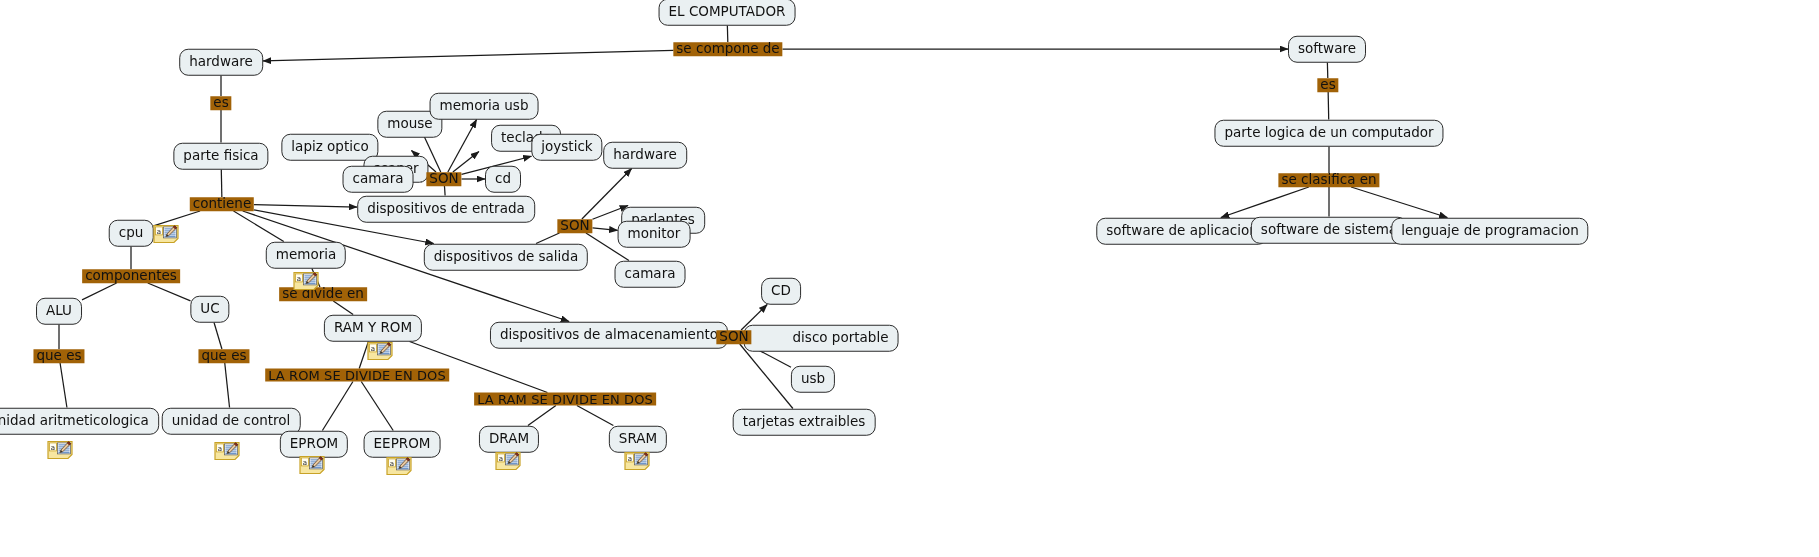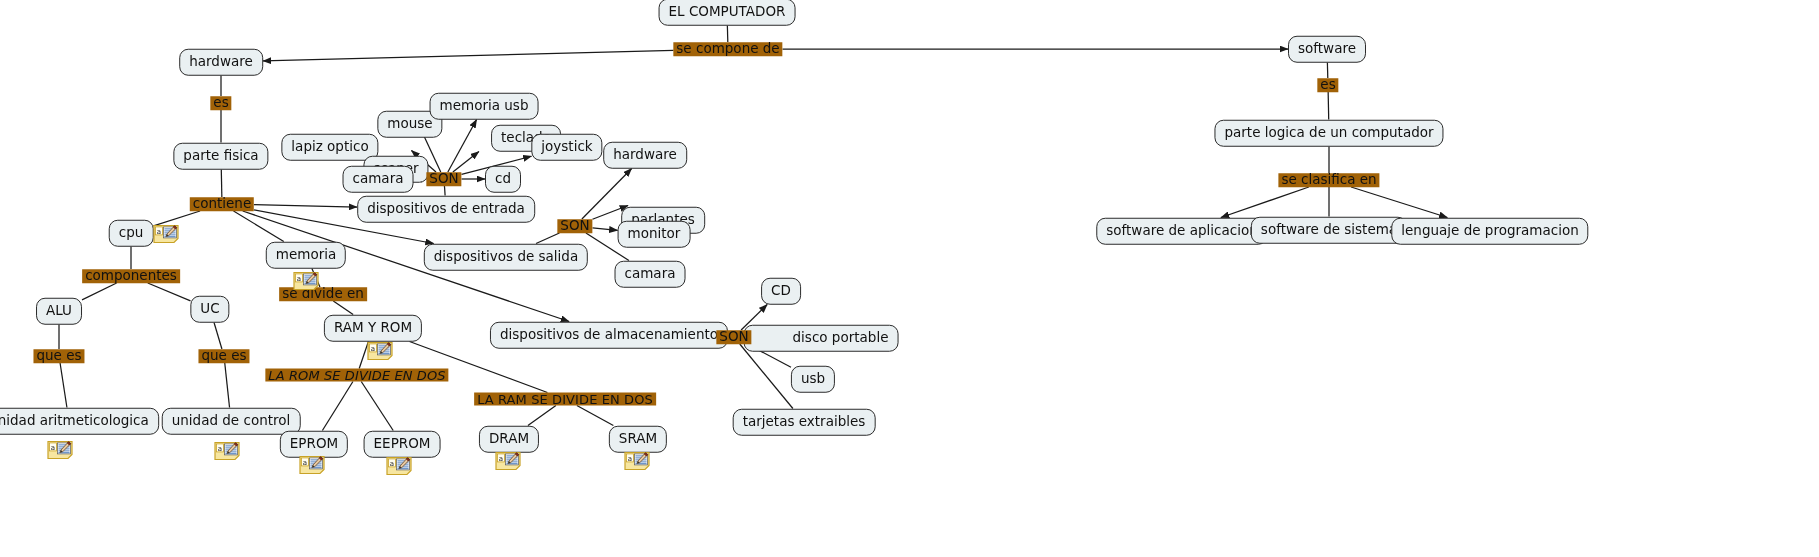--- a/index.html
+++ b/index.html
@@ -143,21 +143,21 @@
       <div class="node" style="left: 1329px; top: 230px;">software de sistema</div>
       <div class="node" style="left: 1490px; top: 231px;">lenguaje de programacion</div>
       <div class="link-label" style="left: 728px; top: 49px;">se compone de</div>
       <div class="link-label" style="left: 221px; top: 103px;">es</div>
       <div class="link-label" style="left: 1328px; top: 85px;">es</div>
       <div class="link-label" style="left: 222px; top: 204px;">contiene</div>
       <div class="link-label" style="left: 131px; top: 276px;">componentes</div>
       <div class="link-label" style="left: 59px; top: 356px;">que es</div>
       <div class="link-label" style="left: 224px; top: 356px;">que es</div>
       <div class="link-label" style="left: 323px; top: 294px;">se divide en</div>
-      <div class="link-label caps" style="left: 357px; top: 375px; font-style: italic;">LA ROM SE DIVIDE EN DOS</div>
+      <div class="link-label caps" style="left: 357px; top: 375px;">LA ROM SE DIVIDE EN DOS</div>
       <div class="link-label caps" style="left: 565px; top: 399px;">LA RAM SE DIVIDE EN DOS</div>
       <div class="link-label" style="left: 444px; top: 179px;">SON</div>
       <div class="link-label" style="left: 575px; top: 226px;">SON</div>
       <div class="link-label" style="left: 734px; top: 337px;">SON</div>
       <div class="link-label" style="left: 1329px; top: 180px;">se clasifica en</div>
       <div class="note-icon" style="left: 166px; top: 234px;">
 <svg viewBox="0 0 26 19" width="26" height="19" xmlns="http://www.w3.org/2000/svg">
   <path d="M1 1 H25 V14 L21 18 H1 Z" fill="#f7e6a0" stroke="#c8a227" stroke-width="1.2"></path>
   <rect x="2.4" y="2.4" width="7" height="8" fill="#fffdf0" stroke="#c8a227" stroke-width="0.8"></rect>
   <text x="5.9" y="9.2" font-size="7" text-anchor="middle" fill="#222" font-family="DejaVu Sans, sans-serif">a</text>

